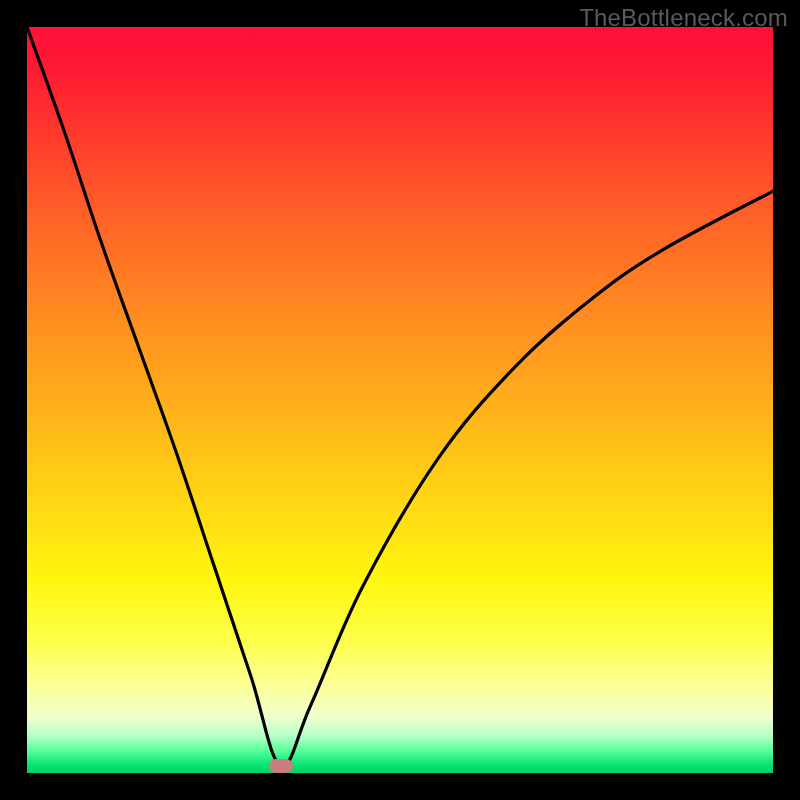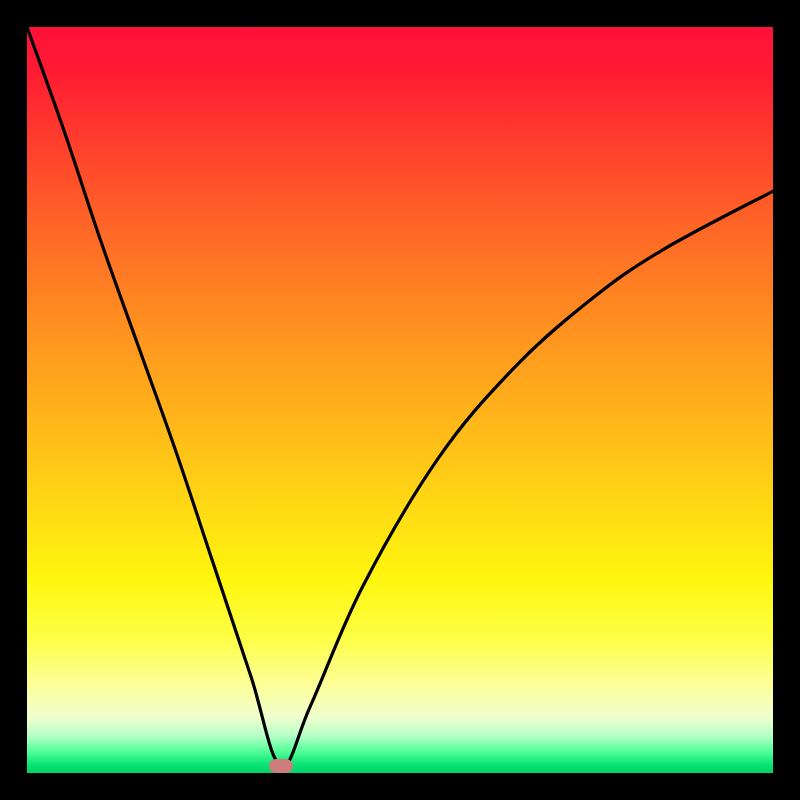--- a/index.html
+++ b/index.html
@@ -58,19 +58,20 @@
     height: 14px;
     border-radius: 8px;
     background: #cd7d7c;
     transform: translate(-50%, -50%);
   }
 </style>
 </head>
 <body>
 
 <div class="frame">
+  <div class="watermark">TheBottleneck.com</div>
   <div class="plot">
     <svg class="curve-svg" viewBox="0 0 746 746" preserveAspectRatio="none">
       <path id="curve-path" fill="none" stroke="#000" stroke-width="3.2" stroke-linecap="round" d="M 0.00 0.00 C 6.71 18.80, 23.87 65.50, 37.30 104.44 C 50.73 143.38, 61.17 177.40, 74.60 216.34 C 88.03 255.28, 98.47 283.18, 111.90 320.78 C 125.33 358.38, 135.77 386.28, 149.20 425.22 C 162.63 464.16, 173.07 496.84, 186.50 537.12 C 199.93 577.40, 211.71 612.76, 223.80 649.02 C 235.89 685.28, 242.90 733.17, 253.64 738.54 C 264.38 743.91, 268.71 711.09, 283.48 678.86 C 298.25 646.63, 312.87 603.81, 335.70 559.50 C 358.53 515.19, 383.44 471.62, 410.30 432.68 C 437.16 393.74, 458.04 371.36, 484.90 343.16 C 511.76 314.96, 532.64 297.50, 559.50 276.02 C 586.36 254.54, 600.53 243.94, 634.10 223.80 C 667.67 203.66, 725.86 174.86, 746.00 164.12"></path>
     </svg>
     <div id="marker" class="marker" style="left: 253.64px; top: 738.54px; background: rgb(205, 125, 124);"></div>
   </div>
 </div>
 
 </body></html>

